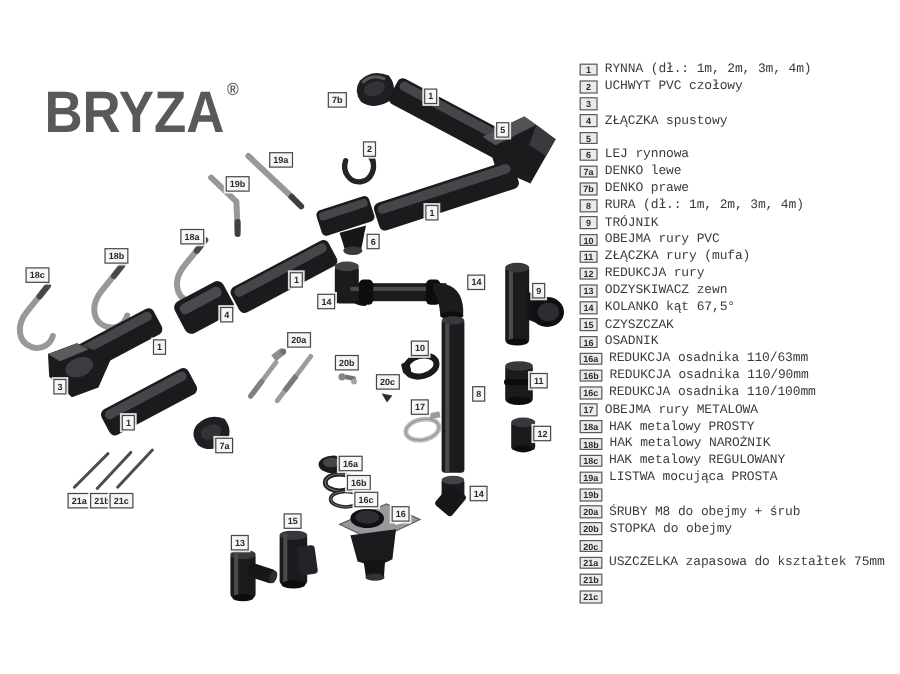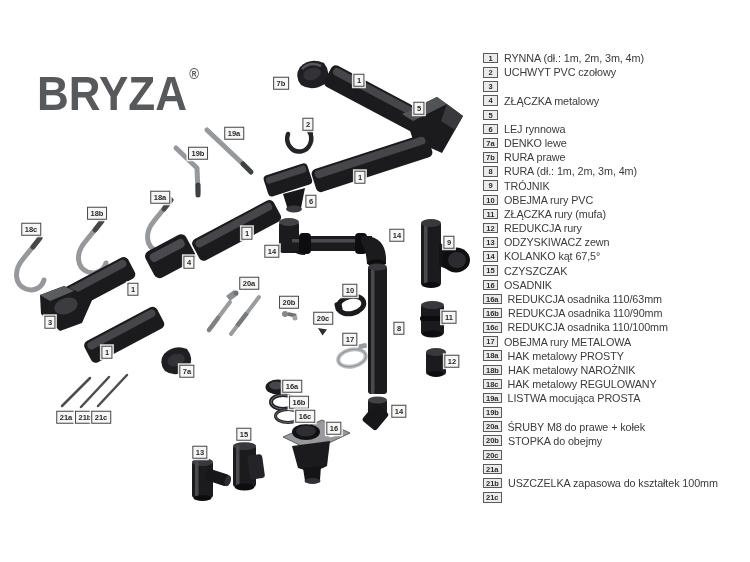--- a/index.html
+++ b/index.html
@@ -33,21 +33,21 @@
   }
 
   
   .legend { position:absolute; left:483px; top:51px; width:265px; }
   .legend-row { display:flex; align-items:center; height:14.18px; }
   .tag {
     flex:none; box-sizing:border-box; min-width:15px; padding:0 2px; height:10.5px;
     font-size:7.5px; font-weight:bold; line-height:9px; text-align:center;
     background:#ebebe9; border:1px solid #5a5a5e; color:#2b2b2d; margin-right:6px;
   }
-  .legend-label { font-size:10.8px; color:#3b3b3d; white-space:nowrap; letter-spacing:-0.1px; }
+  .legend-label { font-size:10.8px; color:#3b3b3d; white-space:nowrap; letter-spacing:-0.1px;font-family:Liberation Mono, monospace; }
 
   svg { position:absolute; left:0; top:0; }
 </style>
 </head>
 <body>
 
 <div class="stage">
 
   <svg width="480" height="562" viewBox="0 0 480 562">
     <defs>
@@ -314,36 +314,36 @@
       </div>
       <div class="legend-row">
         <span class="tag">2</span>
         <span class="legend-label">UCHWYT PVC czołowy</span>
       </div>
       <div class="legend-row">
         <span class="tag">3</span>
       </div>
       <div class="legend-row">
         <span class="tag">4</span>
-        <span class="legend-label">ZŁĄCZKA metalowy</span>
+        <span class="legend-label">ZŁĄCZKA spustowy</span>
       </div>
       <div class="legend-row">
         <span class="tag">5</span>
       </div>
       <div class="legend-row">
         <span class="tag">6</span>
         <span class="legend-label">LEJ rynnowa</span>
       </div>
       <div class="legend-row">
         <span class="tag">7a</span>
         <span class="legend-label">DENKO lewe</span>
       </div>
       <div class="legend-row">
         <span class="tag">7b</span>
-        <span class="legend-label">RURA prawe</span>
+        <span class="legend-label">DENKO prawe</span>
       </div>
       <div class="legend-row">
         <span class="tag">8</span>
         <span class="legend-label">RURA (dł.: 1m, 2m, 3m, 4m)</span>
       </div>
       <div class="legend-row">
         <span class="tag">9</span>
         <span class="legend-label">TRÓJNIK</span>
       </div>
       <div class="legend-row">
@@ -404,34 +404,34 @@
       </div>
       <div class="legend-row">
         <span class="tag">19a</span>
         <span class="legend-label">LISTWA mocująca PROSTA</span>
       </div>
       <div class="legend-row">
         <span class="tag">19b</span>
       </div>
       <div class="legend-row">
         <span class="tag">20a</span>
-        <span class="legend-label">ŚRUBY M8 do prawe + kołek</span>
+        <span class="legend-label">ŚRUBY M8 do obejmy + śrub</span>
       </div>
       <div class="legend-row">
         <span class="tag">20b</span>
         <span class="legend-label">STOPKA do obejmy</span>
       </div>
       <div class="legend-row">
         <span class="tag">20c</span>
       </div>
       <div class="legend-row">
         <span class="tag">21a</span>
+        <span class="legend-label">USZCZELKA zapasowa do kształtek 75mm</span>
       </div>
       <div class="legend-row">
         <span class="tag">21b</span>
-        <span class="legend-label">USZCZELKA zapasowa do kształtek 100mm</span>
       </div>
       <div class="legend-row">
         <span class="tag">21c</span>
       </div>
     </div>
 
 </div>
 
 </body></html>

